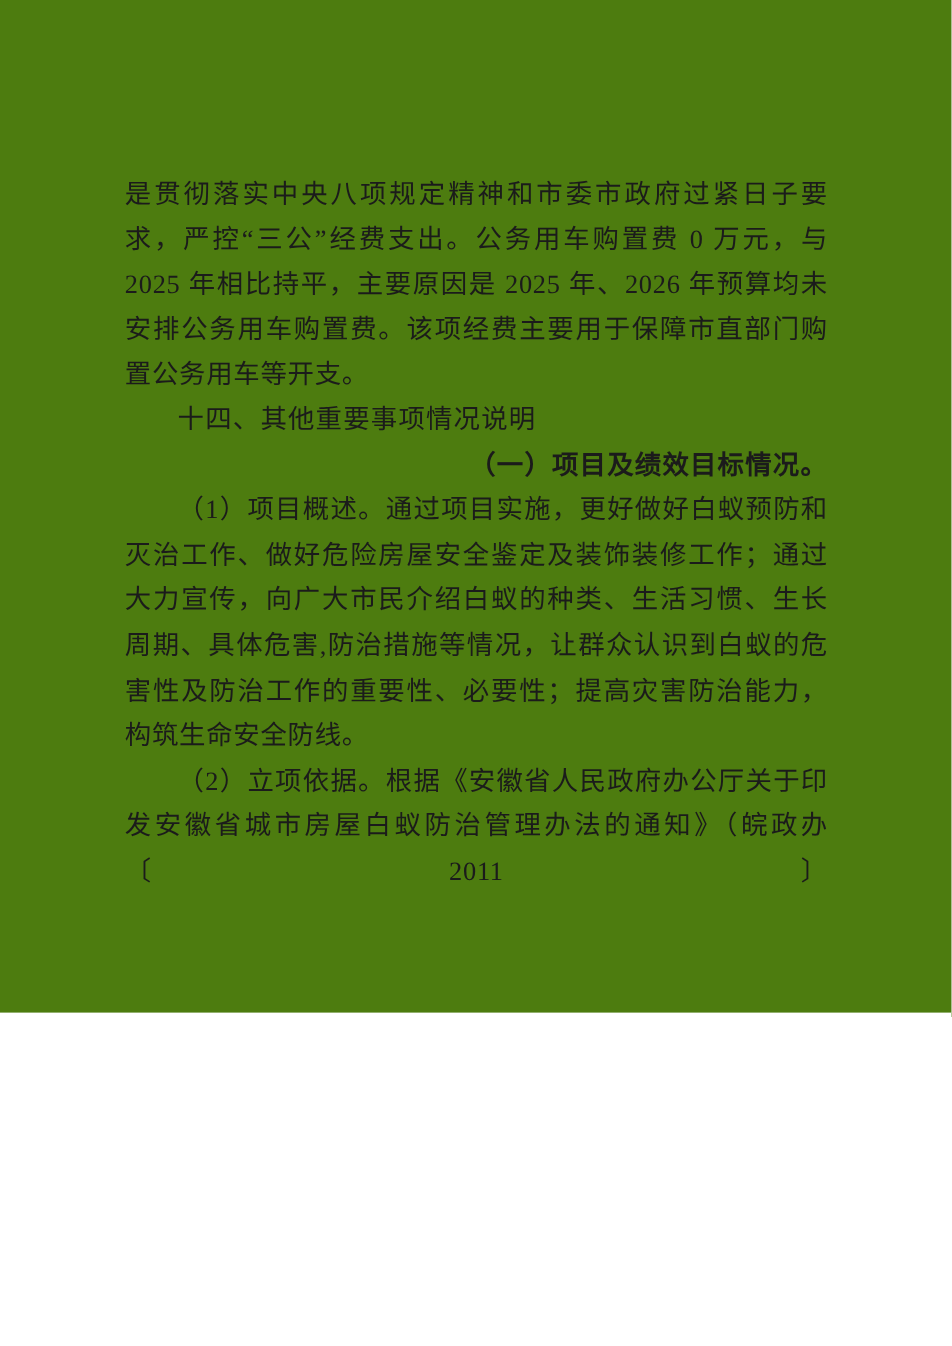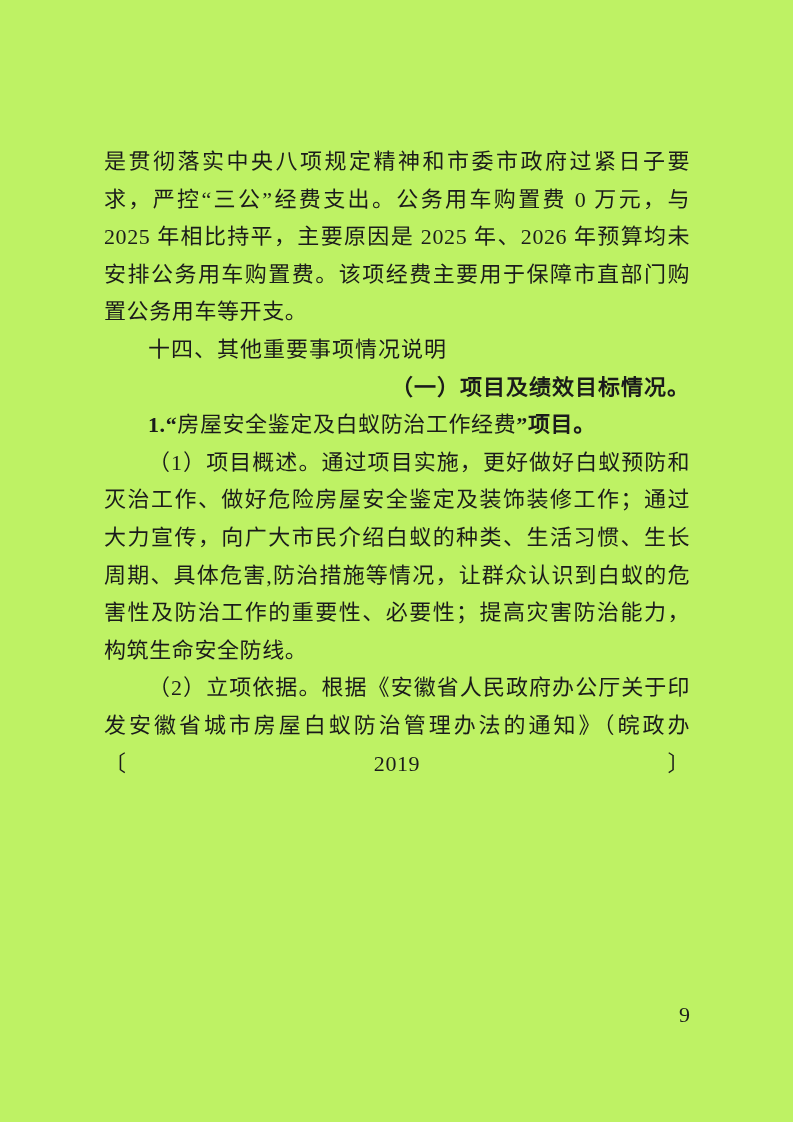--- a/index.html
+++ b/index.html
@@ -3,22 +3,22 @@
 <meta charset="utf-8">
 <style>
   html, body {
     margin: 0;
     padding: 0;
     background: #ffffff;
   }
   .page {
     position: relative;
     width: 793px;
-    height: 1122px;
-    background: #bef264;
+    height: 844px;
+    background: #4d7c0f;
     color: #1b1b1b;
     font-family: "Liberation Serif", "DejaVu Serif", serif;
     overflow: hidden;
   }
   .content {
     position: absolute;
     left: 104px;
     top: 143px;
     width: 586px;
     font-size: 22px;
@@ -66,22 +66,21 @@
 <div class="page">
   <div class="content">
 
     <p class="body-para">是贯彻落实中央八项规定精神和市委市政府过紧日子要求，严控“三公”经费支出。公务用车购置费 0 万元，与 2025 年相比持平，主要原因是 2025 年、2026 年预算均未安排公务用车购置费。该项经费主要用于保障市直部门购置公务用车等开支。</p>
 
 
     <p class="heading-hei indent">十四、其他重要事项情况说明</p>
 
     <p class="heading-bold indent">（一）项目及绩效目标情况。</p>
 
-    <p class="body-para indent"><span class="lead-bold">1.“</span><span>房屋安全鉴定及白蚁防治工作经费</span><span class="lead-bold">”项目。</span></p>
 
     <p class="body-para indent">（1）项目概述。通过项目实施，更好做好白蚁预防和灭治工作、做好危险房屋安全鉴定及装饰装修工作；通过大力宣传，向广大市民介绍白蚁的种类、生活习惯、生长周期、具体危害,防治措施等情况，让群众认识到白蚁的危害性及防治工作的重要性、必要性；提高灾害防治能力，构筑生命安全防线。</p>
 
-    <p class="body-para indent fill-last">（2）立项依据。根据《安徽省人民政府办公厅关于印发安徽省城市房屋白蚁防治管理办法的通知》（皖政办〔2019〕</p>
+    <p class="body-para indent fill-last">（2）立项依据。根据《安徽省人民政府办公厅关于印发安徽省城市房屋白蚁防治管理办法的通知》（皖政办〔2011〕</p>
 
   </div>
 
   <div class="page-number">9</div>
 </div>
 
 </body></html>

